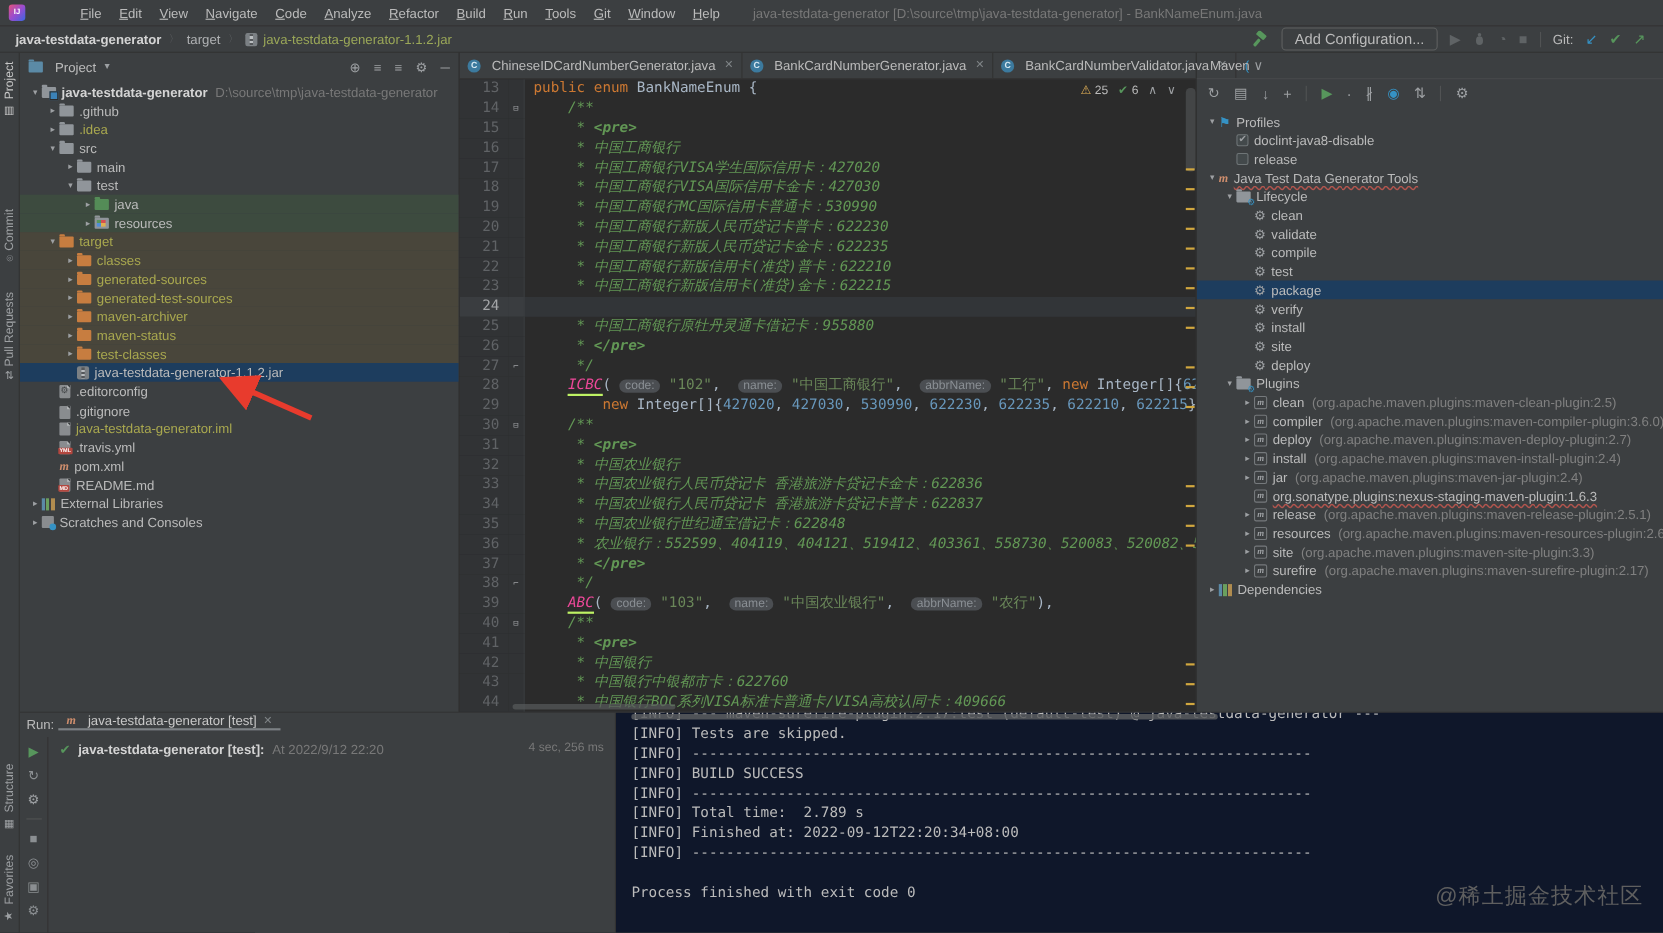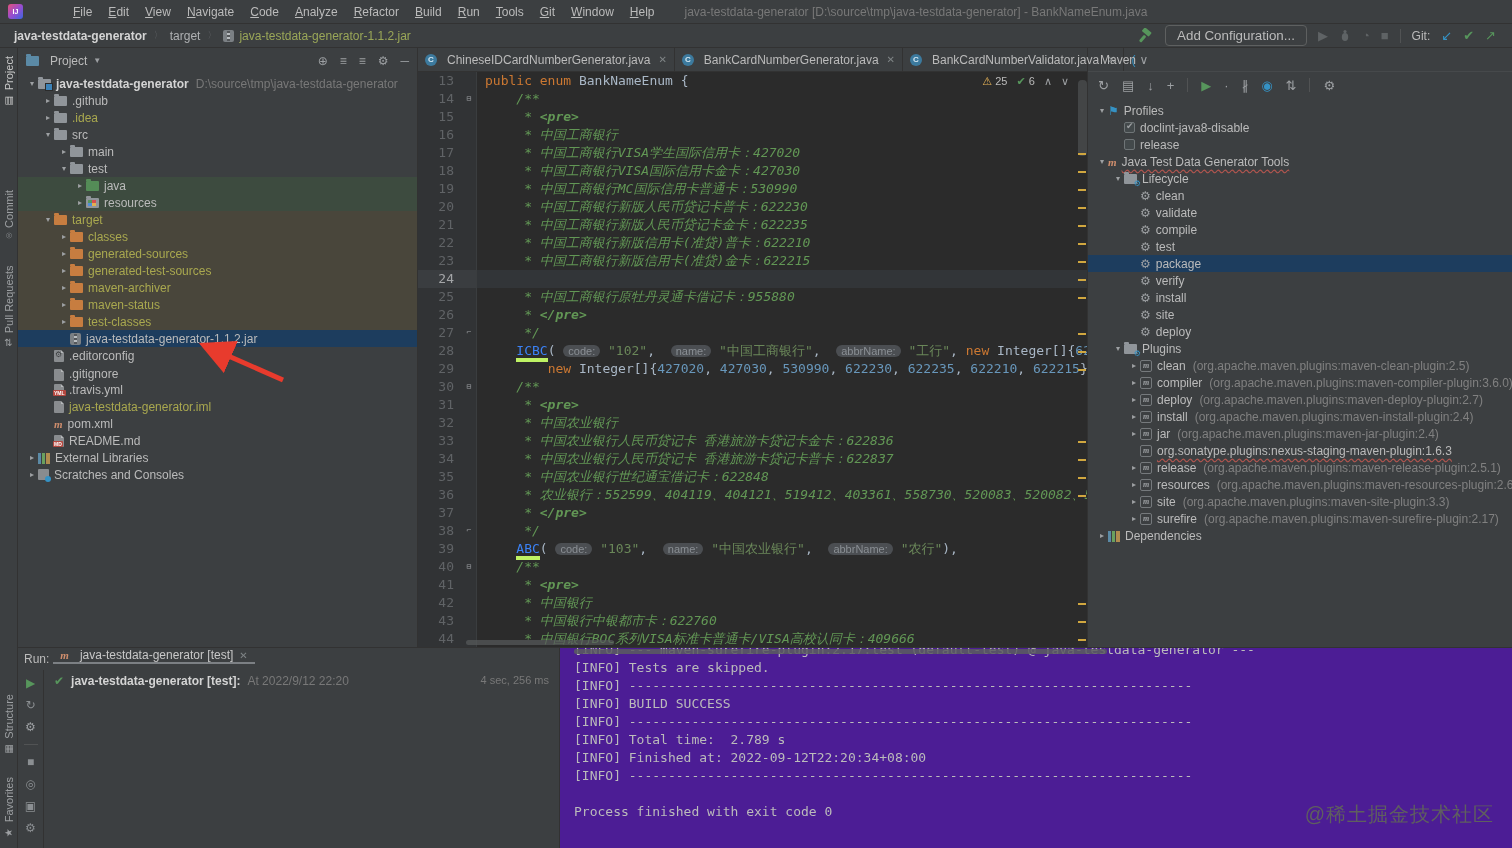--- a/index.html
+++ b/index.html
@@ -90,21 +90,21 @@
 .cl{display:flex;height:18px;white-space:pre}
 .cl .ln{flex:0 0 44px;text-align:right;padding-right:8px;color:#606366;background:#313335}
 .cl .fold{flex:0 0 15px;background:#313335;color:#9da0a3;font-size:8px;line-height:18px;text-align:center;border-right:1px solid #3a3d3f}
 .cl .ct{padding-left:8px}
 .cl.cur{background:#323538}
 .cl.cur .ln{background:#3a3d40;color:#a4a6a8}
 .cl.cur .fold{background:#3a3d40}
 .k{color:#cc7832}.p{color:#a9b7c6}.c{color:#629755;font-style:italic}
 .cb2{color:#629755;font-style:italic;font-weight:bold}
 .csel{color:#d8e4f1;font-style:italic;background:#2760ba}
-.e{color:#3b82f6;border-bottom:4px solid #bef264}
+.e{color:#ec4899;font-style:italic;border-bottom:2px solid #bef264}
 .s{color:#6a8759}.n{color:#6897bb}
 .h{background:#4b4e52;color:#8a8f94;border-radius:7px;padding:0 5px;font-size:11px;font-family:"Liberation Sans",sans-serif}
 .insp{position:absolute;top:3px;right:18px;display:flex;align-items:center;gap:9px;font:11px "Liberation Sans",sans-serif;color:#bbbbbb;z-index:3}
 .vthumb{position:absolute;right:0;top:8px;width:9px;height:76px;background:#585b5d;opacity:.55;border-radius:4px;z-index:2}
 .mark{position:absolute;right:1px;width:8px;height:2px;background:#d1a73f;z-index:2}
 .hthumb{position:absolute;bottom:2px;left:48px;width:148px;height:5px;background:#585b5d;opacity:.7;border-radius:3px;z-index:2}
 
 
 .maven{width:424px;display:flex;flex-direction:column}
 .maven-hd{height:24px;display:flex;align-items:center;padding:0 12px;border-bottom:1px solid #46494b}
@@ -120,21 +120,21 @@
 .run-tab{display:flex;align-items:center;gap:6px;padding:0 7px;border-bottom:2px solid #7c8084;color:#c8c8c8}
 .run-tab .x{color:#7f8486;font-size:10px}
 .run-body{flex:1;display:flex}
 .run-toolbar{width:26px;display:flex;flex-direction:column;align-items:center;gap:8px;padding-top:6px;color:#8b8f92;font-size:12px;border-right:1px solid #323232}
 .run-toolbar .tdiv{width:14px;height:1px;background:#515354;margin:2px 0}
 .test-panel{flex:1;position:relative}
 .test-row{display:flex;align-items:center;gap:7px;height:22px;padding-left:10px}
 .test-name{font-weight:bold;color:#d4d4d4}
 .test-time{color:#787878}
 .duration{position:absolute;right:10px;top:4px;color:#787878;font-size:11px}
-.console{flex:1;background:#4c1d95;position:relative;overflow:hidden;font:13px/18px "DejaVu Sans Mono",monospace;color:#bbbbbb}
+.console{flex:1;background:#0f172a;position:relative;overflow:hidden;font:13px/18px "DejaVu Sans Mono",monospace;color:#bbbbbb}
 .console .clines{margin-top:-7px;padding-left:14px;white-space:pre}
 .con-scroll{position:absolute;top:1px;left:14px;width:56%;height:5px;background:#5a5d5f;border-radius:2px;opacity:.85;z-index:2}
 
 
 .arrow-svg{position:absolute;left:0;top:0;z-index:40;pointer-events:none}
 .watermark{position:absolute;right:18px;bottom:20px;color:#5f5f5f;font-size:20px;letter-spacing:1px;z-index:30}
 </style>
 </head>
 <body>
 
@@ -317,29 +317,29 @@
             <span class="ic fi gear2"></span>
             <span class="lbl">.editorconfig</span>
           </div>
           <div class="trow" style="padding-left: 24px; align-items: flex-end;">
             <span class="chev"></span>
             <span class="ic fi"></span>
             <span class="lbl">.gitignore</span>
           </div>
           <div class="trow" style="padding-left: 24px;">
             <span class="chev"></span>
+            <span class="ic fi"></span>
+            <span class="lbl excl">java-testdata-generator.iml</span>
+          </div>
+          <div class="trow" style="padding-left: 24px;">
+            <span class="chev"></span>
             <span class="ic fi">
               <span class="tag">YML</span>
             </span>
             <span class="lbl">.travis.yml</span>
-          </div>
-          <div class="trow" style="padding-left: 24px;">
-            <span class="chev"></span>
-            <span class="ic fi"></span>
-            <span class="lbl excl">java-testdata-generator.iml</span>
           </div>
           <div class="trow" style="padding-left: 24px;">
             <span class="chev"></span>
             <span class="ic mvn-m">m</span>
             <span class="lbl">pom.xml</span>
           </div>
           <div class="trow" style="padding-left: 24px;">
             <span class="chev"></span>
             <span class="ic fi">
               <span class="tag">MD</span>

